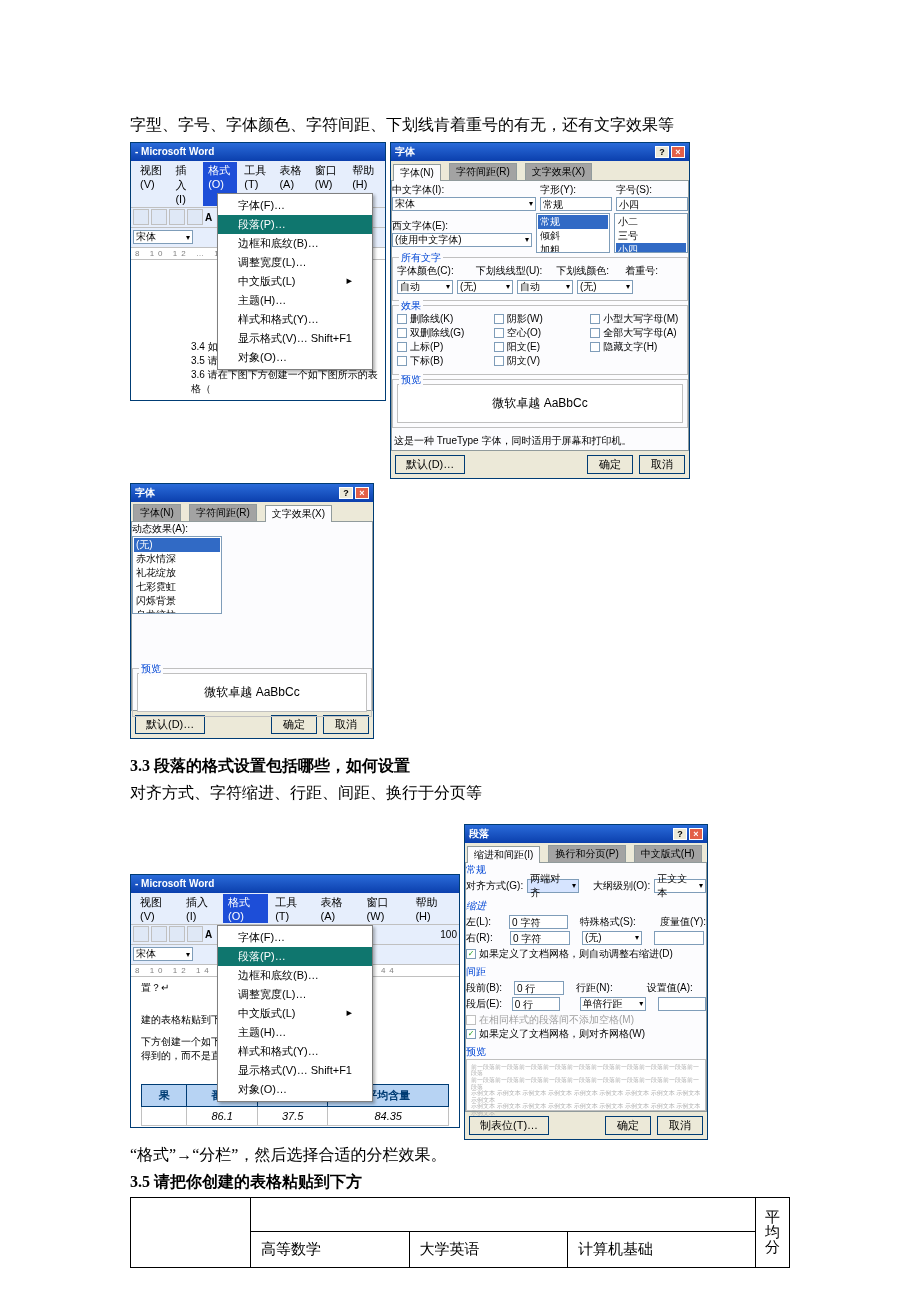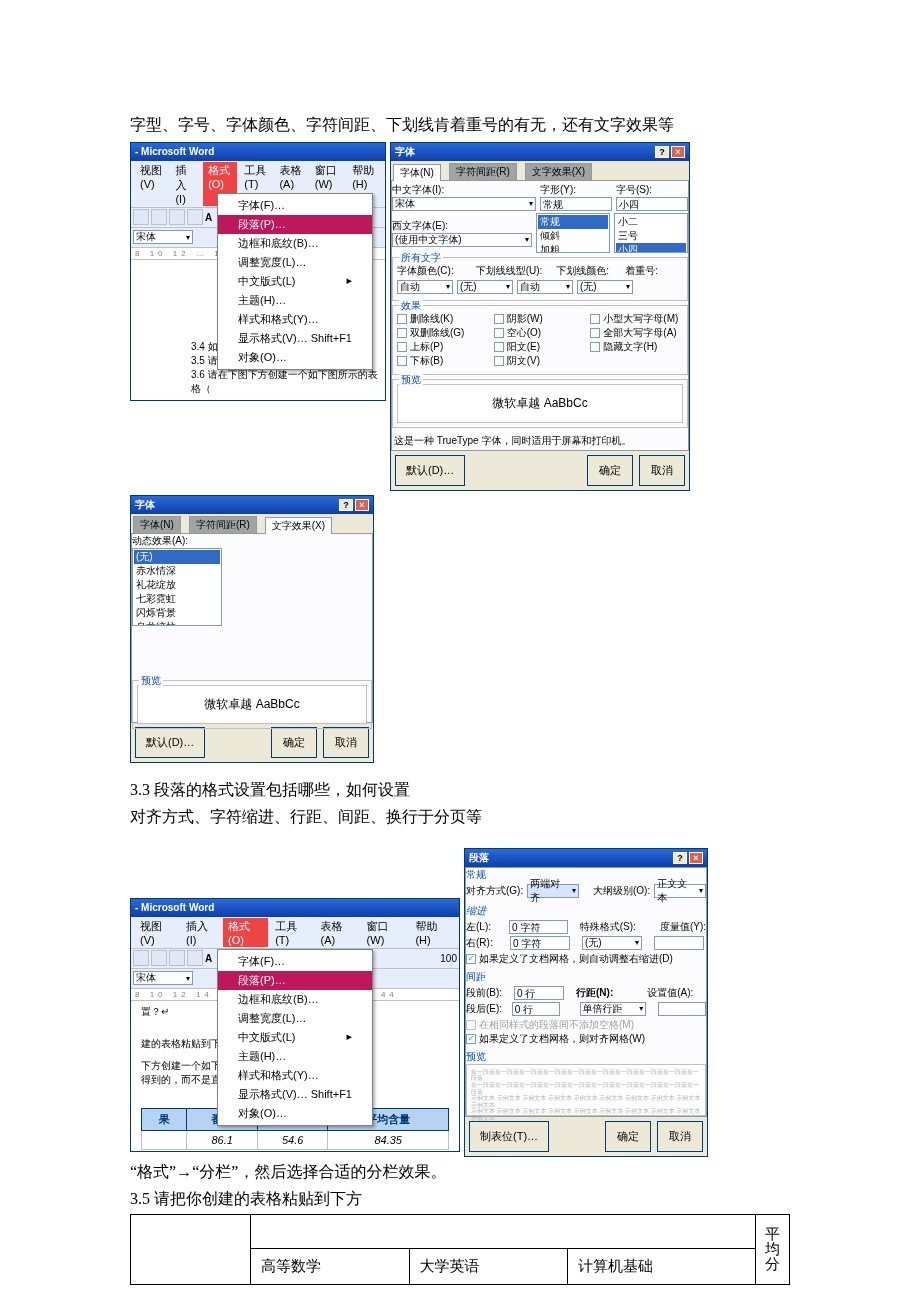--- a/index.html
+++ b/index.html
@@ -9,21 +9,21 @@
     background: #fff;
     font-family: "SimSun", "宋体", serif;
     font-size: 16px;
     color: #000;
     width: 920px;
   }
   .page {
     padding: 110px 130px 60px 130px;
   }
   .body-text { line-height: 1.6; margin: 2px 0; }
-  .section-heading { line-height: 1.6; margin: 2px 0; }
+  .section-heading { line-height: 1.6; margin: 2px 0; font-weight: bold; }
 
   
   .xp-win {
     background: #ece9d8;
     border: 1px solid #003c74;
     font-family: "Tahoma", "SimSun", sans-serif;
     font-size: 10px;
     color: #000;
   }
   .xp-titlebar {
@@ -95,48 +95,48 @@
     border:1px solid #c0c0c0;
     background:#fff;
     text-align:center;
     padding:10px 4px;
     font-size:12px;
   }
   .btnrow { display:flex; gap:6px; padding:4px; }
   .pushbtn {
     border:1px solid #003c74;
     background:#ece9d8;
-    padding:7px 10px;
+    padding:1px 10px;
     font-size:11px;
     min-width:46px;
     text-align:center;
   }
   .chk { display:flex; align-items:center; gap:3px; font-size:10px; }
   .chk .box { width:10px; height:10px; border:1px solid #7f9db9; background:#fff; display:inline-flex; align-items:center; justify-content:center; font-size:8px; color:#21a121;}
   .menu-open {
     position:absolute;
     background:#fff;
     border:1px solid #808080;
     box-shadow:2px 2px 3px rgba(0,0,0,0.3);
     font-size:11px;
     padding:2px 0;
     min-width:120px;
   }
   .menu-open .mi { padding:2px 20px 2px 20px; white-space:nowrap; display:flex; justify-content:space-between; gap:14px;}
-  .menu-open .mi.sel { background:#be185d; color:#fff;text-align:right; }
+  .menu-open .mi.sel { background:#0f766e; color:#fff;text-align:right; }
   .menu-open .mi.sub::after{ content:"▸"; }
   .menubar {
     background:#e6eefc;
     display:flex; gap:2px;
     font-size:11px;
     padding:1px 4px;
     border-bottom:1px solid #c0c0c0;
   }
   .menubar .m { padding:1px 5px; }
-  .menubar .m.open { background:#ef4444; color:#fff; }
+  .menubar .m.open { background:#1d4ed8; color:#fff; }
   .toolbar {
     background:#e6eefc;
     border-bottom:1px solid #c0c0c0;
     height:20px;
     display:flex; align-items:center; gap:2px;
     padding:0 2px;
     font-size:10px;
   }
   .toolbar .tb { width:16px; height:16px; background:#dfe8f6; border:1px solid #c0c0c0; }
   .ruler {
@@ -443,21 +443,21 @@
           <tbody>
               <tr>
             <th>果</th>
             <th>番茄</th>
             <th>蜜橘</th>
             <th>平均含量</th>
           </tr>
           <tr>
             <td></td>
             <td>86.1</td>
-            <td>54.6</td>
+            <td>37.5</td>
             <td>84.35</td>
           </tr>
         </tbody>
           </table>
       </div>
 
       <div class="menu-open" style="top:50px; left:86px;">
         <div class="mi">字体(F)…</div>
         <div class="mi sel">段落(P)…</div>
         <div class="mi">边框和底纹(B)…</div>
@@ -471,20 +471,25 @@
     </div>
 
     <div class="xp-win" style="width:244px;">
       <div class="xp-titlebar">
         <span>段落</span>
         <span class="btns">
           <span class="btn">?</span>
           <span class="btn close">×</span>
         </span>
       </div>
+      <div class="tabstrip">
+        <div class="tab active">缩进和间距(I)</div>
+        <div class="tab">换行和分页(P)</div>
+        <div class="tab">中文版式(H)</div>
+      </div>
       <div class="tabpanel">
         <div class="lbl" style="color:#0046d5;">常规</div>
         <div class="row">
           <span class="lbl">对齐方式(G):</span>
           <span class="select" style="width:70px; background:#d6e4ff;">两端对齐</span>
           <span class="lbl" style="margin-left:10px;">大纲级别(O):</span>
           <span class="select" style="width:70px;">正文文本</span>
         </div>
 
         <div class="lbl" style="color:#0046d5; margin-top:6px;font-style:italic;">缩进</div>
@@ -502,21 +507,21 @@
         </div>
         <div class="chk">
             <span class="box">✓</span>
             <span>如果定义了文档网格，则自动调整右缩进(D)</span>
           </div>
 
         <div class="lbl" style="color:#0046d5; margin-top:4px;">间距</div>
         <div class="row">
           <span class="lbl" style="width:44px;">段前(B):</span>
           <span class="input" style="width:50px;">0 行</span>
-          <span class="lbl" style="margin-left:8px;font-weight:bold;">行距(N):</span>
+          <span class="lbl" style="margin-left:8px;">行距(N):</span>
           <span class="lbl" style="margin-left:30px;">设置值(A):</span>
         </div>
         <div class="row">
           <span class="lbl" style="width:44px;">段后(E):</span>
           <span class="input" style="width:50px;">0 行</span>
           <span class="select" style="width:70px; margin-left:16px;">单倍行距</span>
           <span class="input" style="width:50px; margin-left:8px;"></span>
         </div>
         <div class="chk" style="color:#a0a0a0;">
             <span class="box" style="border-color:#c0c0c0;"></span>

